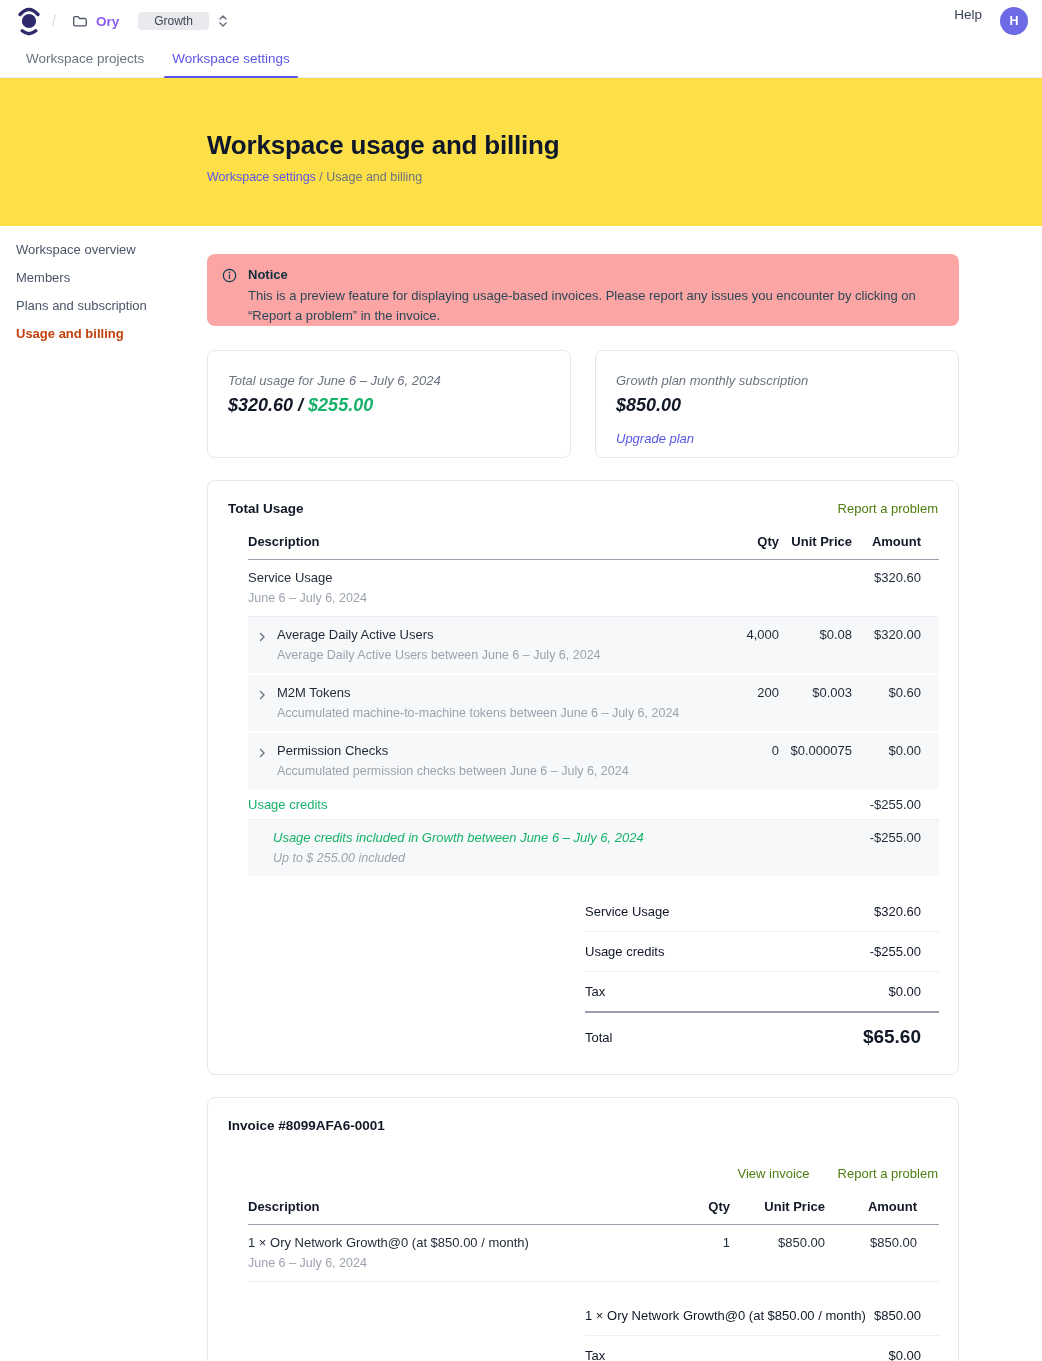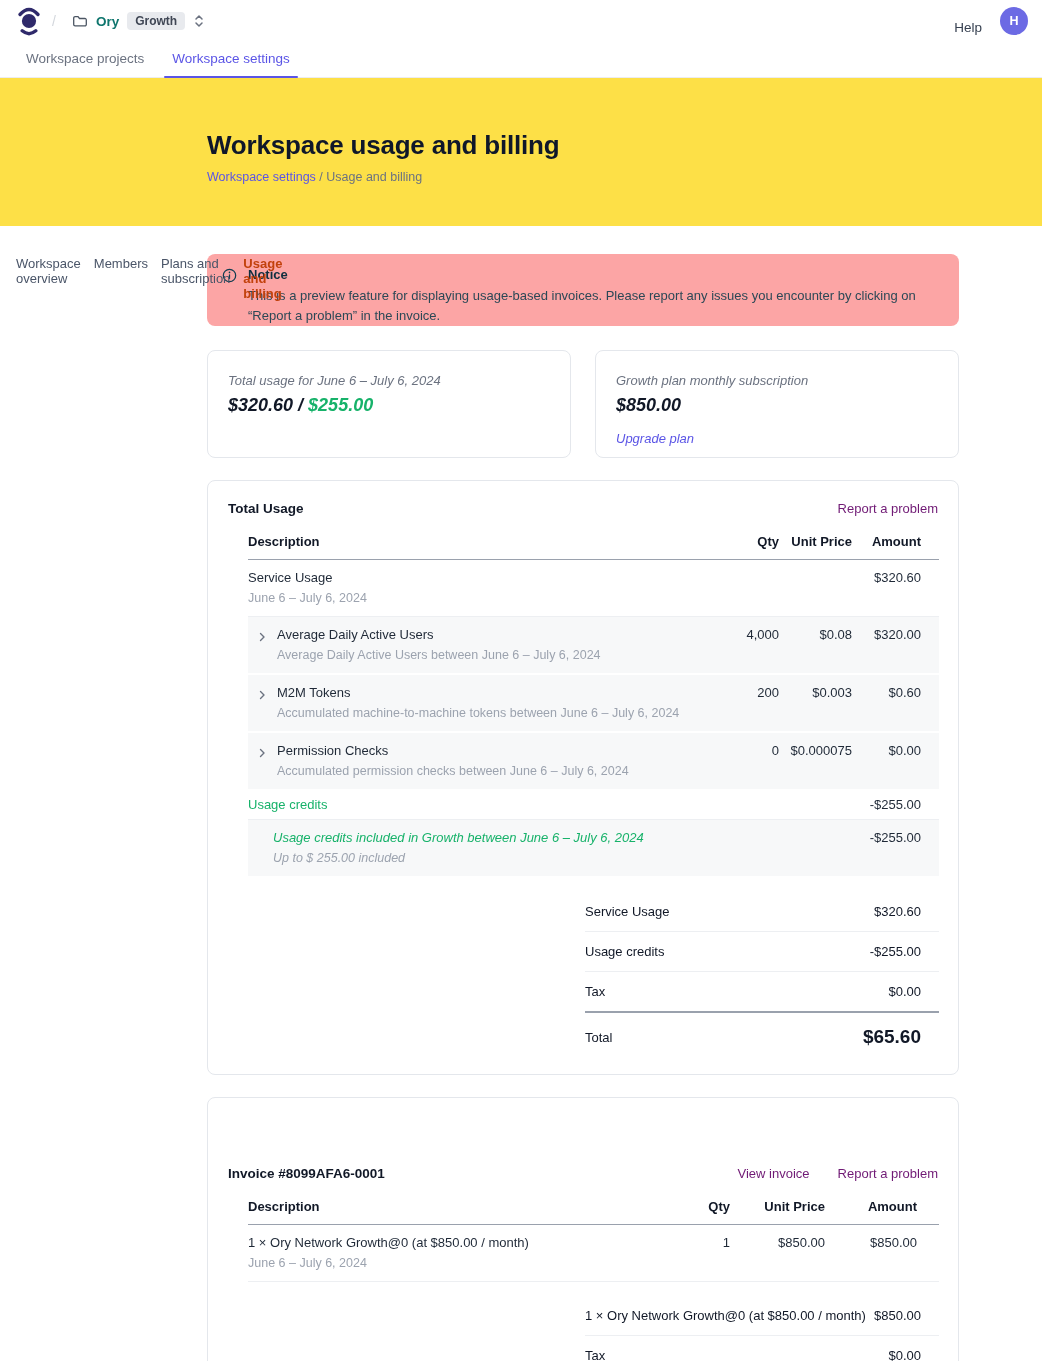--- a/index.html
+++ b/index.html
@@ -5,66 +5,66 @@
   * { box-sizing: border-box; margin: 0; padding: 0; }
   html,body { width:1042px; background:#fff; }
   body { font-family:"Liberation Sans", sans-serif; color:#1f2937; }
 
   
   .topbar { height:42px; display:flex; align-items:center; justify-content:space-between; padding:0 14px 0 16px; background:#fff; }
   .tb-left { display:flex; align-items:center; gap:10px; }
   .ory-logo { display:flex; cursor:pointer; }
   .tb-slash { color:#d3d7dd; font-size:14px; }
   .ws-switcher { display:flex; align-items:center; gap:8px; background:none; border:none; cursor:pointer; font:inherit; padding:4px 6px; }
-  .ws-name { font-size:13.5px; font-weight:600; color:#0f766e; }
-  .badge { background:#e8eaee; color:#3f4654; font-size:12px; font-weight:700; padding:2px 8px; border-radius:4px; }
-  .tb-right { display:flex; align-items:flex-end; gap:18px; }
+  .ws-name { font-size:13.5px; font-weight:600; color:#8b5cf6; }
+  .badge { background:#e8eaee; color:#3f4654; font-size:12px; font-weight:400; padding:2px 16px; border-radius:4px;margin-left:11px; }
+  .tb-right { display:flex; align-items:flex-start; gap:18px; }
   .help { font-size:13.5px; color:#374151; text-decoration:none; cursor:pointer; }
   .avatar { width:28px; height:28px; border-radius:50%; background:#6c6ae4; color:#fff; font-size:12.5px; font-weight:600; display:flex; align-items:center; justify-content:center; cursor:pointer; }
 
   
   .tabs { display:flex; gap:12px; padding-left:18px; background:#fff; border-bottom:1px solid #ececf0; }
   .tab { font-size:13.5px; color:#6b7280; padding:9px 8px 11px; cursor:pointer; position:relative; }
   .tab.active { color:#5b55e6; font-weight:500; }
   .tab.active::after { content:""; position:absolute; left:0; right:0; bottom:-1px; height:2px; background:#5b55e6; border-radius:2px; }
 
   
   .header-band { background:#fde047; height:148px; padding:52px 0 0 207px; }
   .page-title { font-size:26px; font-weight:700; color:#0f172a; letter-spacing:-0.2px; }
   .breadcrumb { margin-top:9px; font-size:12.5px; }
   .breadcrumb .bc-link { color:#5b55e6; font-weight:500; text-decoration:none; cursor:pointer; }
   .breadcrumb .bc-rest { color:#6b7280; }
 
   
   .main { position:relative; padding:28px 0 20px 207px; background:#fff; }
-  .sidebar { position:absolute; left:16px; top:30px; width:175px; display:flex; flex-direction:row; gap:13px; }
+  .sidebar { position:absolute; left:16px; top:16px; width:175px; display:flex; flex-direction:column; gap:13px; }
   .side-item { font-size:13px; color:#4a5568; cursor:pointer; }
   .side-item.active { color:#c2410c; font-weight:700; }
   .content { width:752px; }
 
   
   .notice { background:#fca5a5; border-radius:8px; padding:13px 24px 0 15px; display:flex; gap:11px; }
   .notice-icon { margin-top:1px; flex:0 0 auto; }
   .notice-title { font-size:13px; font-weight:700; color:#0f2f3f; }
   .notice-body { margin-top:4px; font-size:13px; color:#2c4856; line-height:1.55; }
 
   
   .cards-row { display:flex; gap:24px; margin-top:24px;font-style:italic; }
   .stat-card { flex:1; border:1px solid #e4e7ec; border-radius:8px; padding:22px 20px 18px; height:108px; }
   .stat-label { font-size:13px; color:#6b7280; }
   .stat-amount { margin-top:7px; font-size:18px; font-weight:600; color:#111827; }
   .credit-green { color:#17b26a; }
   .upgrade-link { display:inline-block; margin-top:15px; font-size:13px; color:#5b55e6; cursor:pointer; }
 
   
   .panel { border:1px solid #e4e7ec; border-radius:8px; margin-top:22px; padding:20px 0 22px; background:#fff; }
-  .panel-head { display:flex; justify-content:space-between; align-items:flex-end; padding:0 20px; }
+  .panel-head { display:flex; justify-content:space-between; align-items:flex-start; padding:0 20px; }
   .panel-title { font-size:13.5px; font-weight:700; color:#111827; }
   .panel-links { display:flex; gap:28px;margin-top:48px; }
-  .panel-link { font-size:13px; color:#701a75; cursor:pointer; }
+  .panel-link { font-size:13px; color:#4d7c0f; cursor:pointer; }
 
   .table { margin:18px 19px 0 40px; }
   .grid-usage { display:grid; grid-template-columns:1fr 90px 73px 87px; }
   .grid-invoice { display:grid; grid-template-columns:1fr 80px 95px 114px; }
   .t-head { padding-bottom:10px; border-bottom:1.5px solid #9aa1ad; }
   .th { font-size:13px; font-weight:600; color:#111827; }
   .num { text-align:right; }
   .grid-usage .amt { padding-right:18px; }
   .grid-invoice .amt { padding-right:22px; }
 

